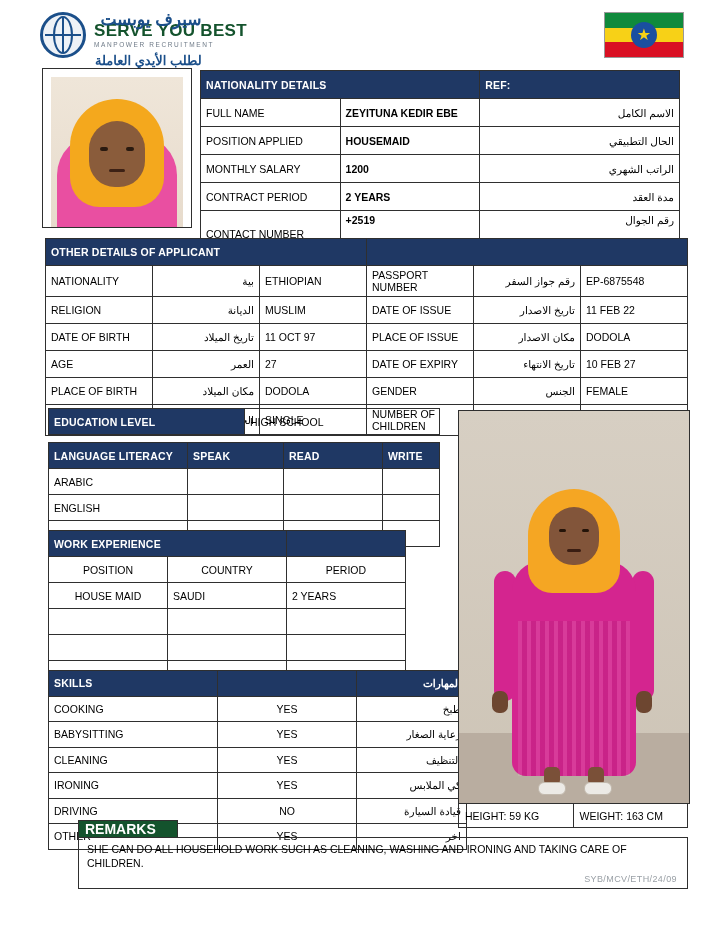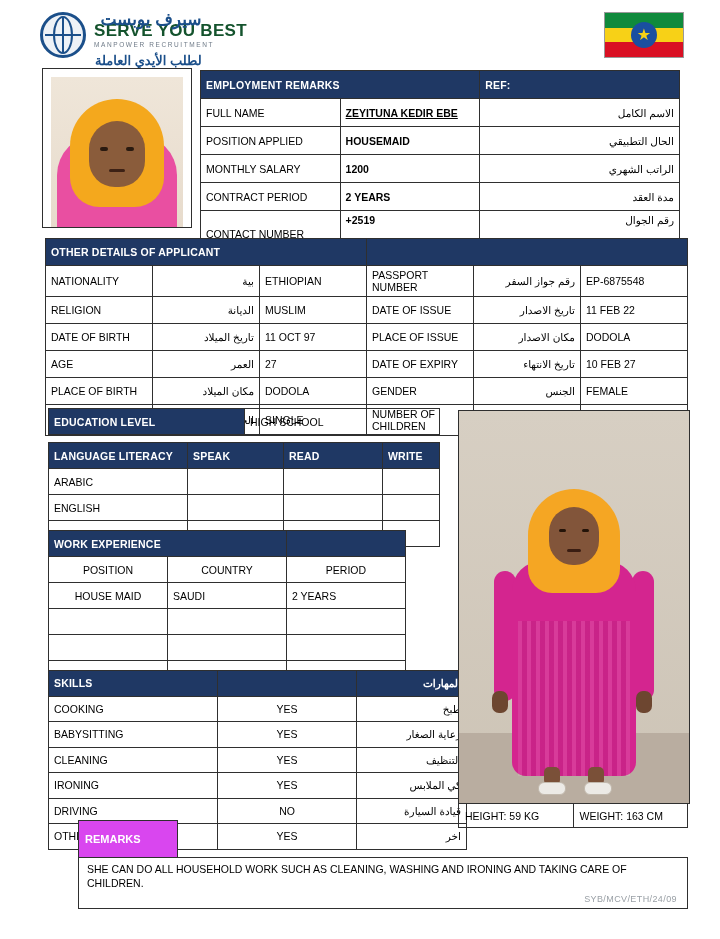--- a/index.html
+++ b/index.html
@@ -180,21 +180,21 @@
   }
 
   
   .emp {
     position: absolute;
     left: 200px; top: 70px;
     width: 480px;
   }
   .emp table { width: 480px; table-layout: fixed; }
   .emp .c1 { width: 172px; }
-  .emp .c2 { width: 188px; text-decoration: underline; }
+  .emp .c2 { width: 188px; }
   .emp .c3 { width: 120px; }
   .emp td { height: 21px; }
 
   
   .other {
     position: absolute;
     left: 45px; top: 238px;
     width: 643px;
   }
   .other table { width: 643px; table-layout: fixed; }
@@ -337,25 +337,25 @@
   .hw td { height: 17px; font-size: 10.5px; padding-left: 6px; }
 
   
   .remarks {
     position: absolute;
     left: 78px; top: 820px;
     width: 610px;
   }
   .rem-bar {
     width: 100px;
-    background: #d946ef;
+    background: #14532d;
     color: #fff;
     font-weight: bold;
-    font-size: 11px;
-    padding: 12px 6px;
+    font-size: 14px;
+    padding: 0 6px;
     border: 1px solid #2f2f2f;
     border-bottom: none;
     box-sizing: border-box;
   }
   .rem-body {
     border: 1px solid #2f2f2f;
     min-height: 52px;
     padding: 4px 8px;
     font-size: 10.5px;
     line-height: 1.35;
@@ -406,21 +406,21 @@
           <div class="p-eye r"></div>
         <div class="p-mouth"></div>
       </div>
     </div>
   </div>
 
   <div class="emp">
     <table>
       <tbody>
           <tr>
-        <td class="bar c1" colspan="2">EMPLOYMENT REMARKS</td>
+        <td class="bar c1" colspan="2">NATIONALITY DETAILS</td>
         <td class="bar c3">REF:</td>
       </tr>
       <tr>
         <td class="c1">FULL NAME</td>
         <td class="c2 bold">ZEYITUNA KEDIR EBE</td>
         <td class="c3 ar">الاسم الكامل</td>
       </tr>
       <tr>
         <td>POSITION APPLIED</td>
         <td class="bold">HOUSEMAID</td>

